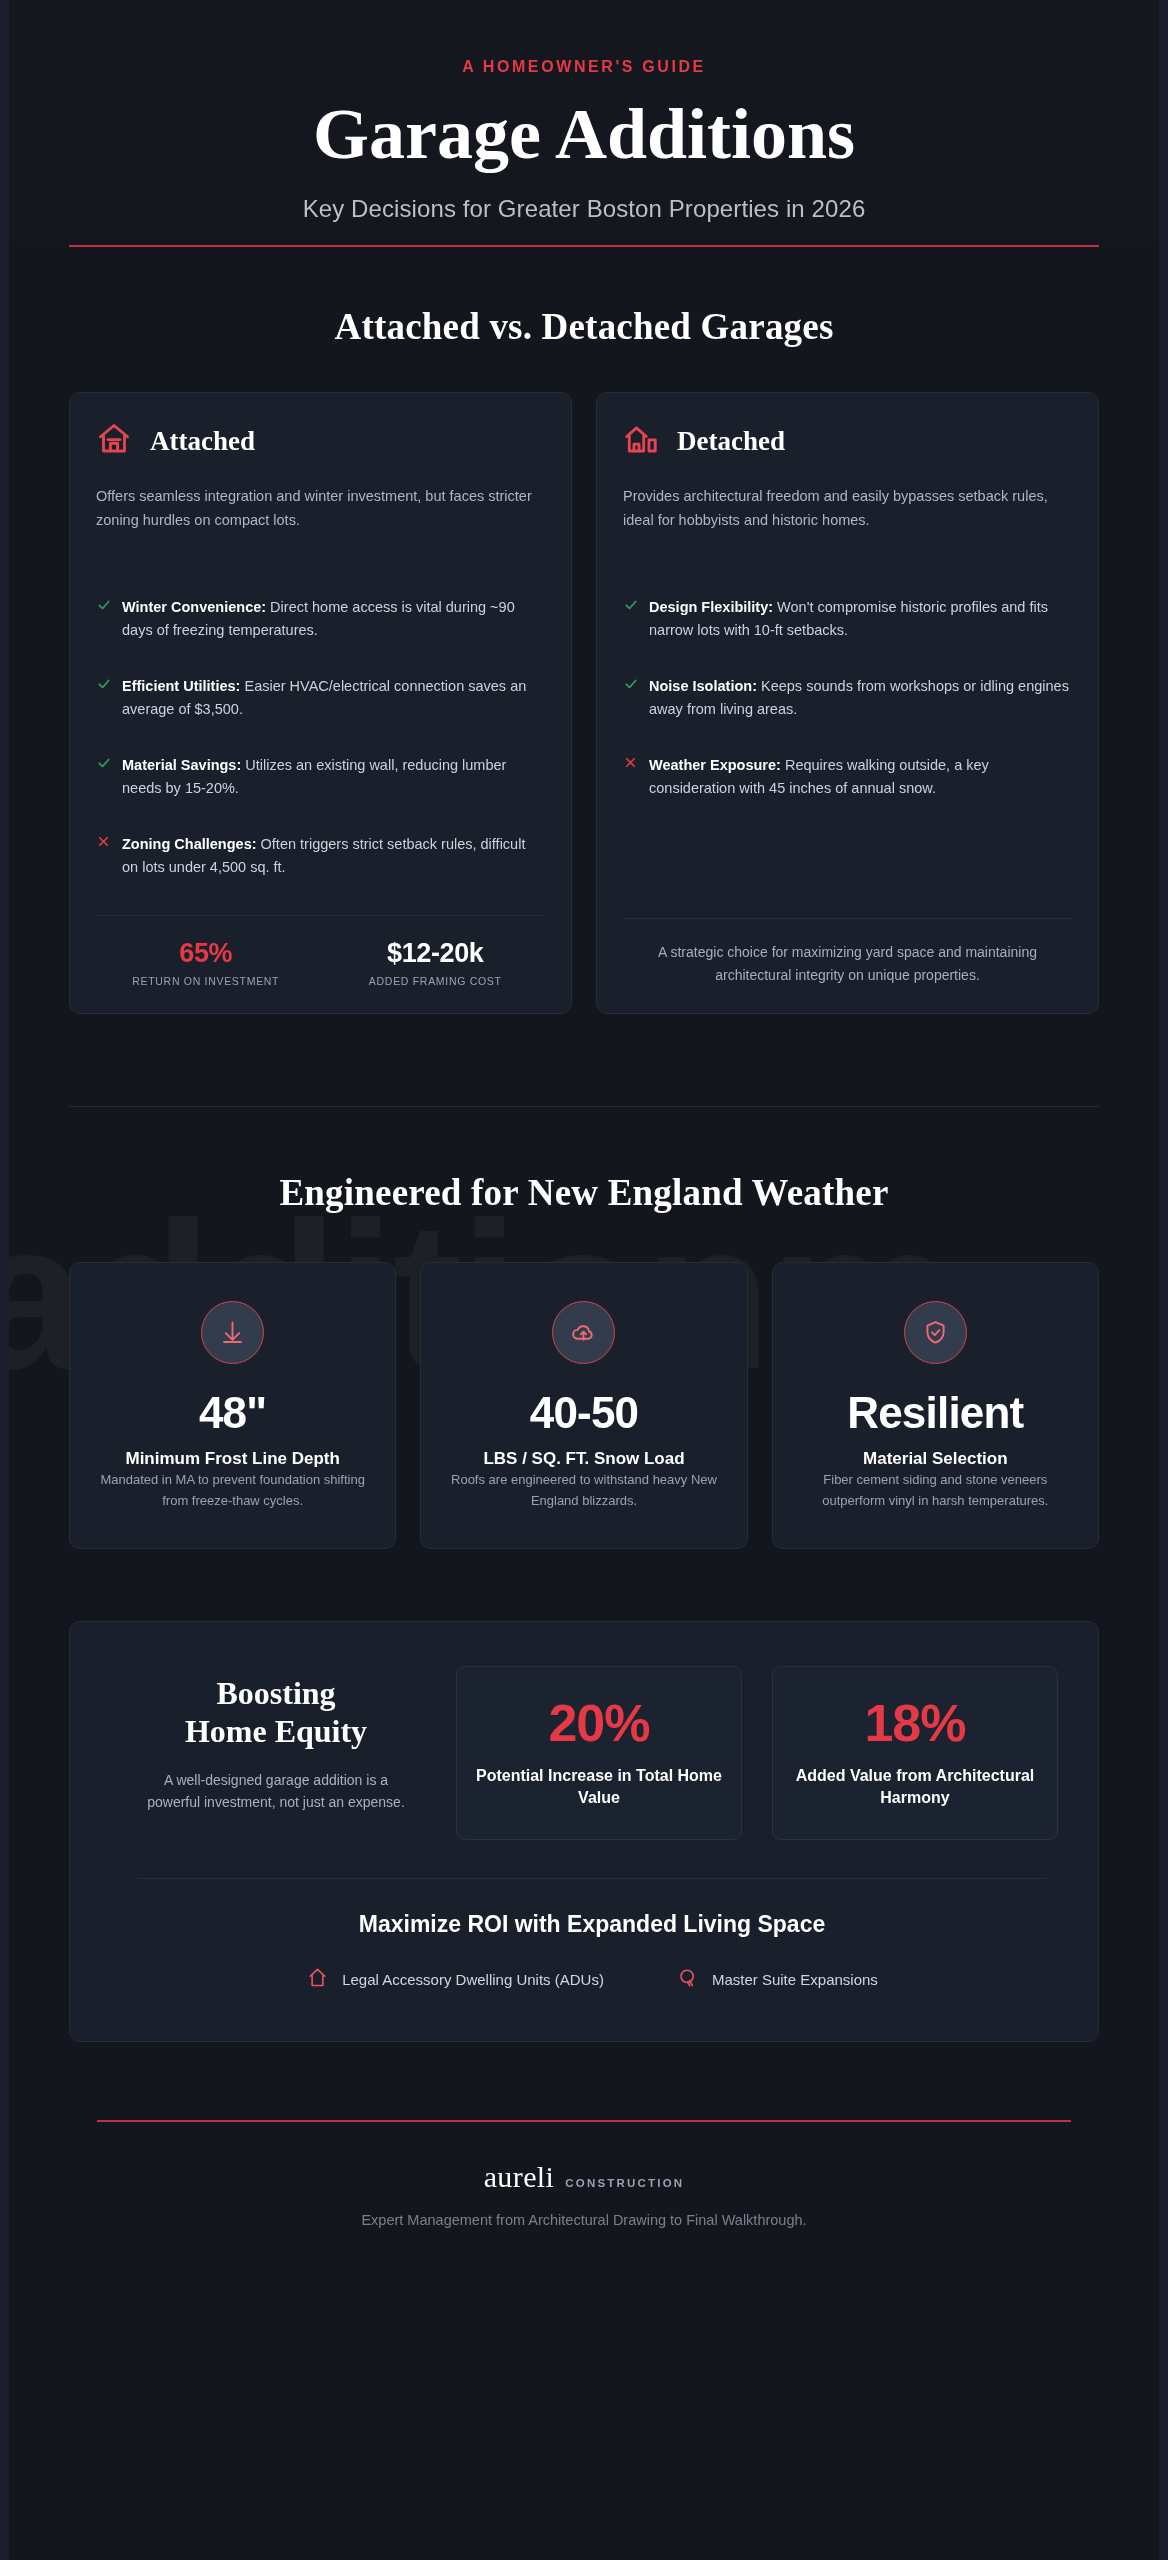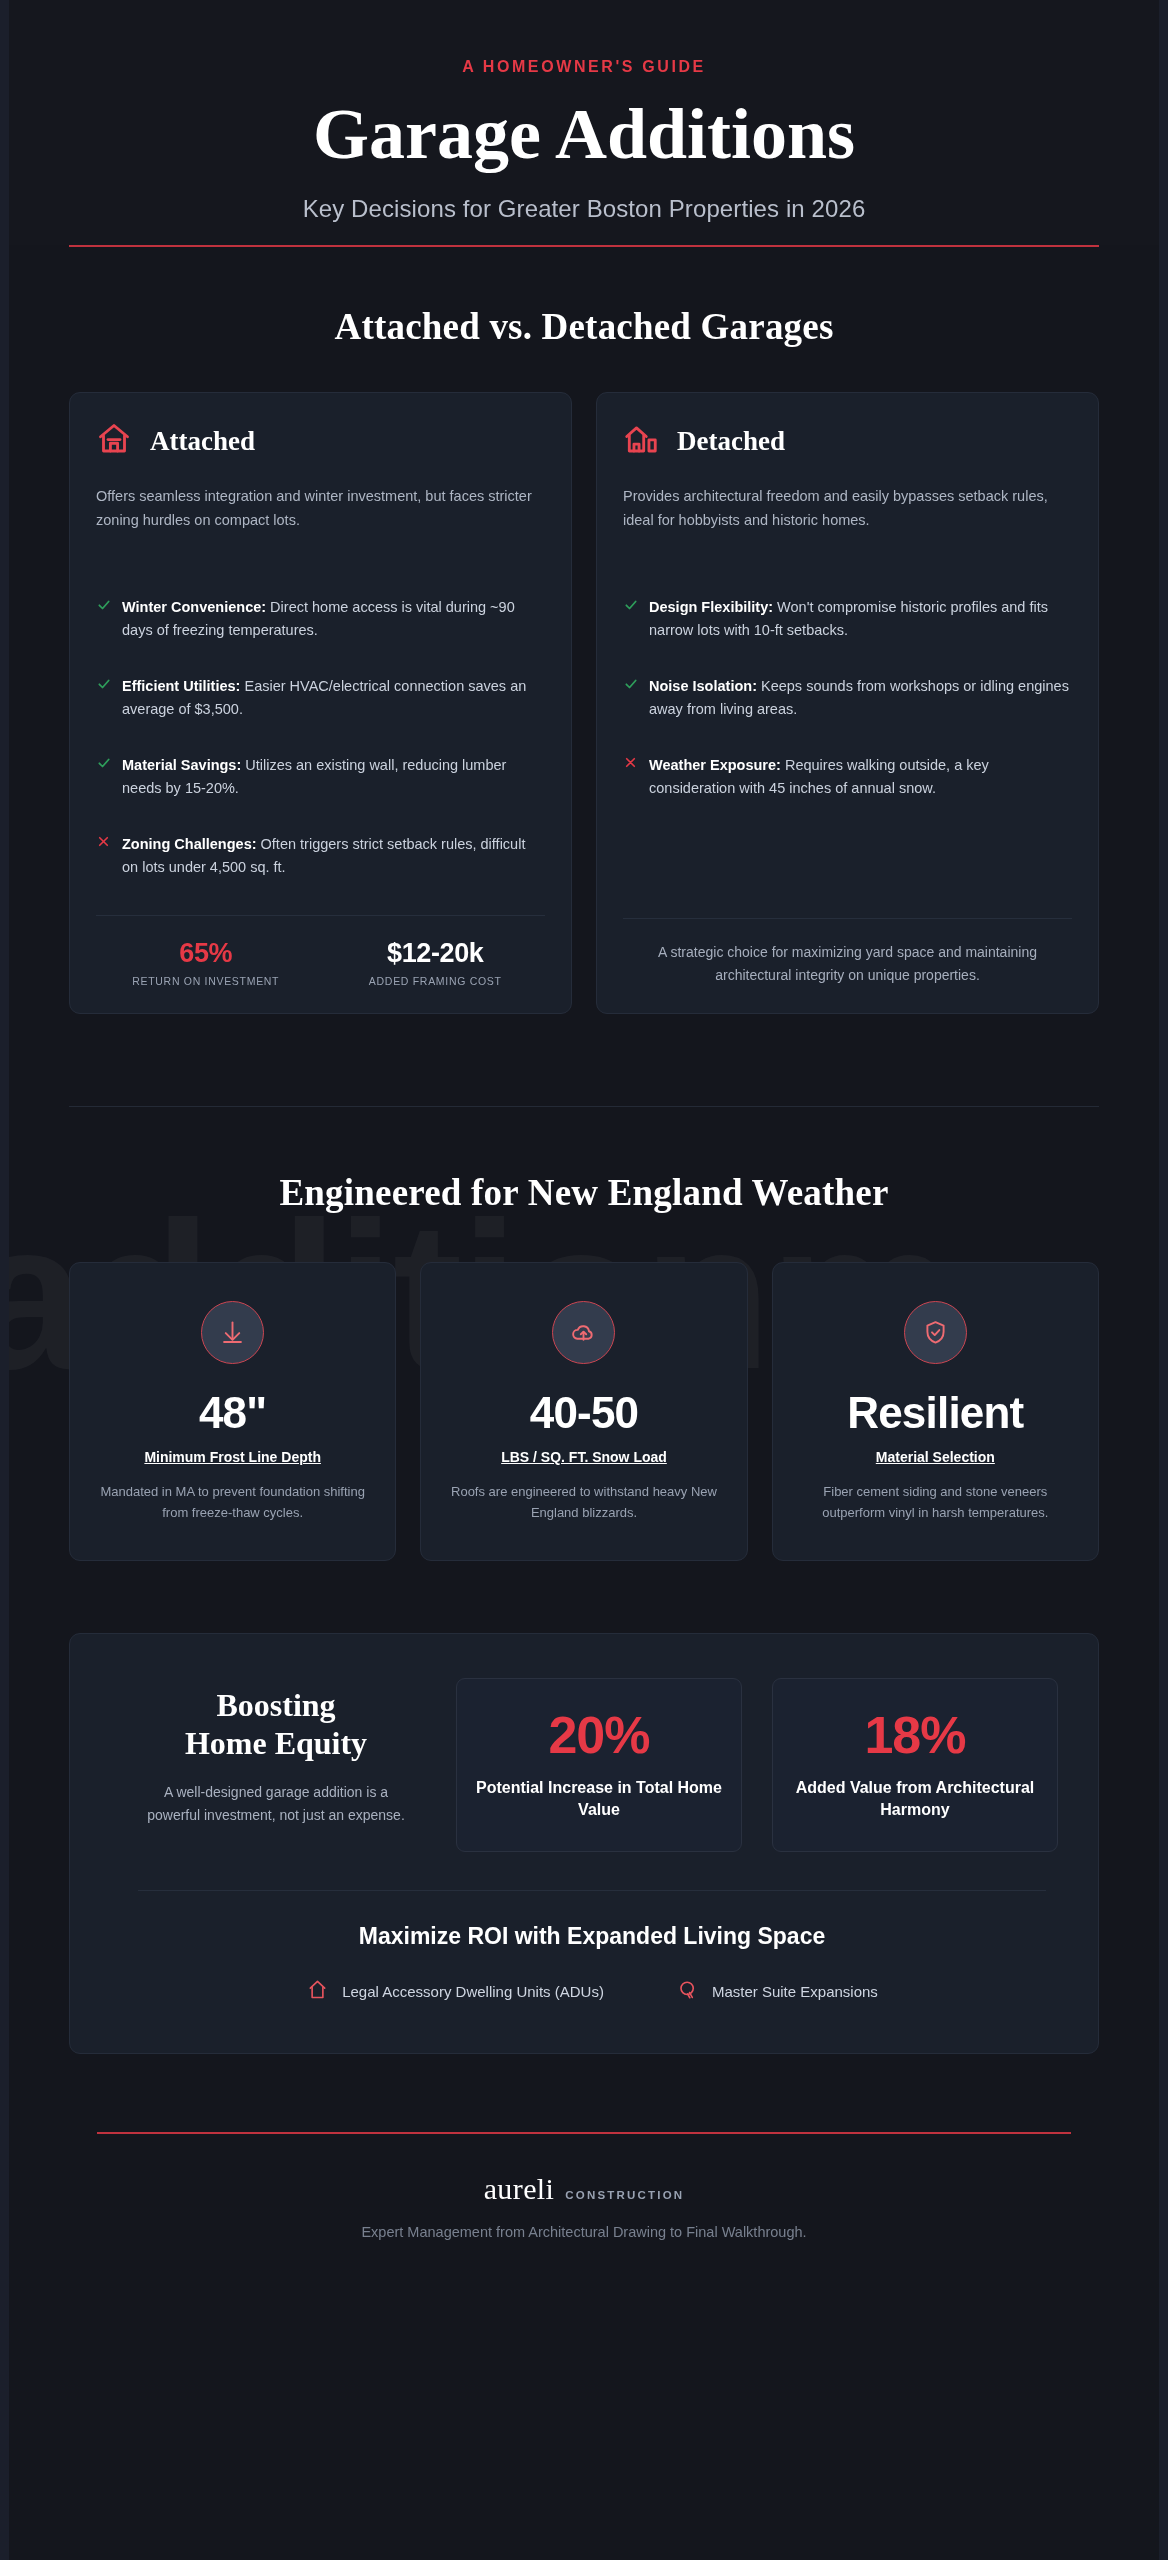--- a/index.html
+++ b/index.html
@@ -214,26 +214,24 @@
   }
   .w-val {
     font-size:44px;
     font-weight:800;
     color:#ffffff;
     letter-spacing:-0.8px;
     line-height:1.06;
     margin-bottom:12px;
   }
   .w-lbl {
-    font-size:14px;
+    font-size:17px;
     font-weight:700;
     color:#ffffff;
     line-height:1.3;
-    margin-bottom:16px;
-    text-decoration:underline;
   }
   .w-desc {
     font-size:13px;
     line-height:1.6;
     color:#99a2b2;
   }
 
   
   .equity-wrap { padding:0 60px; margin-top:72px; }
   .equity-card {

